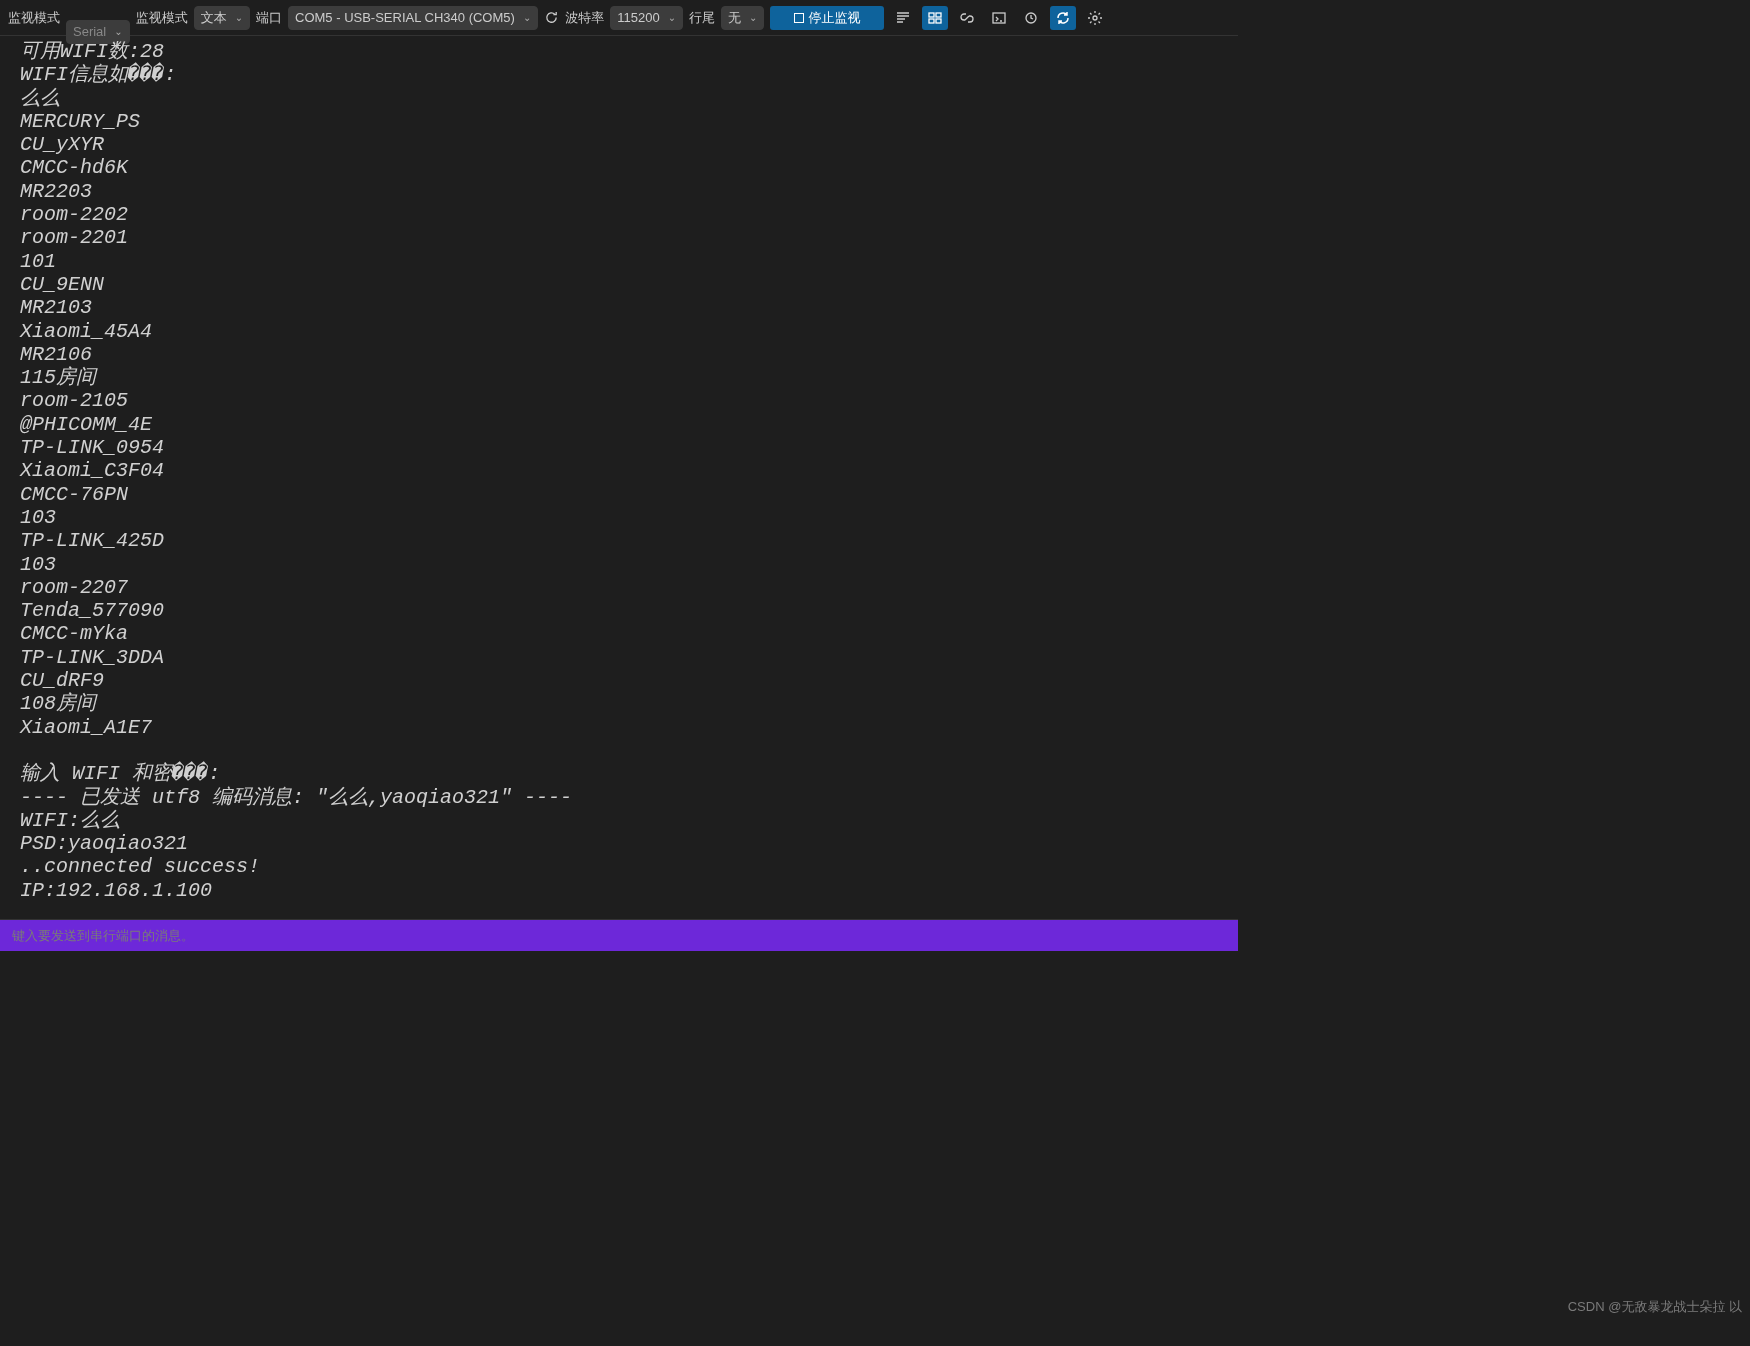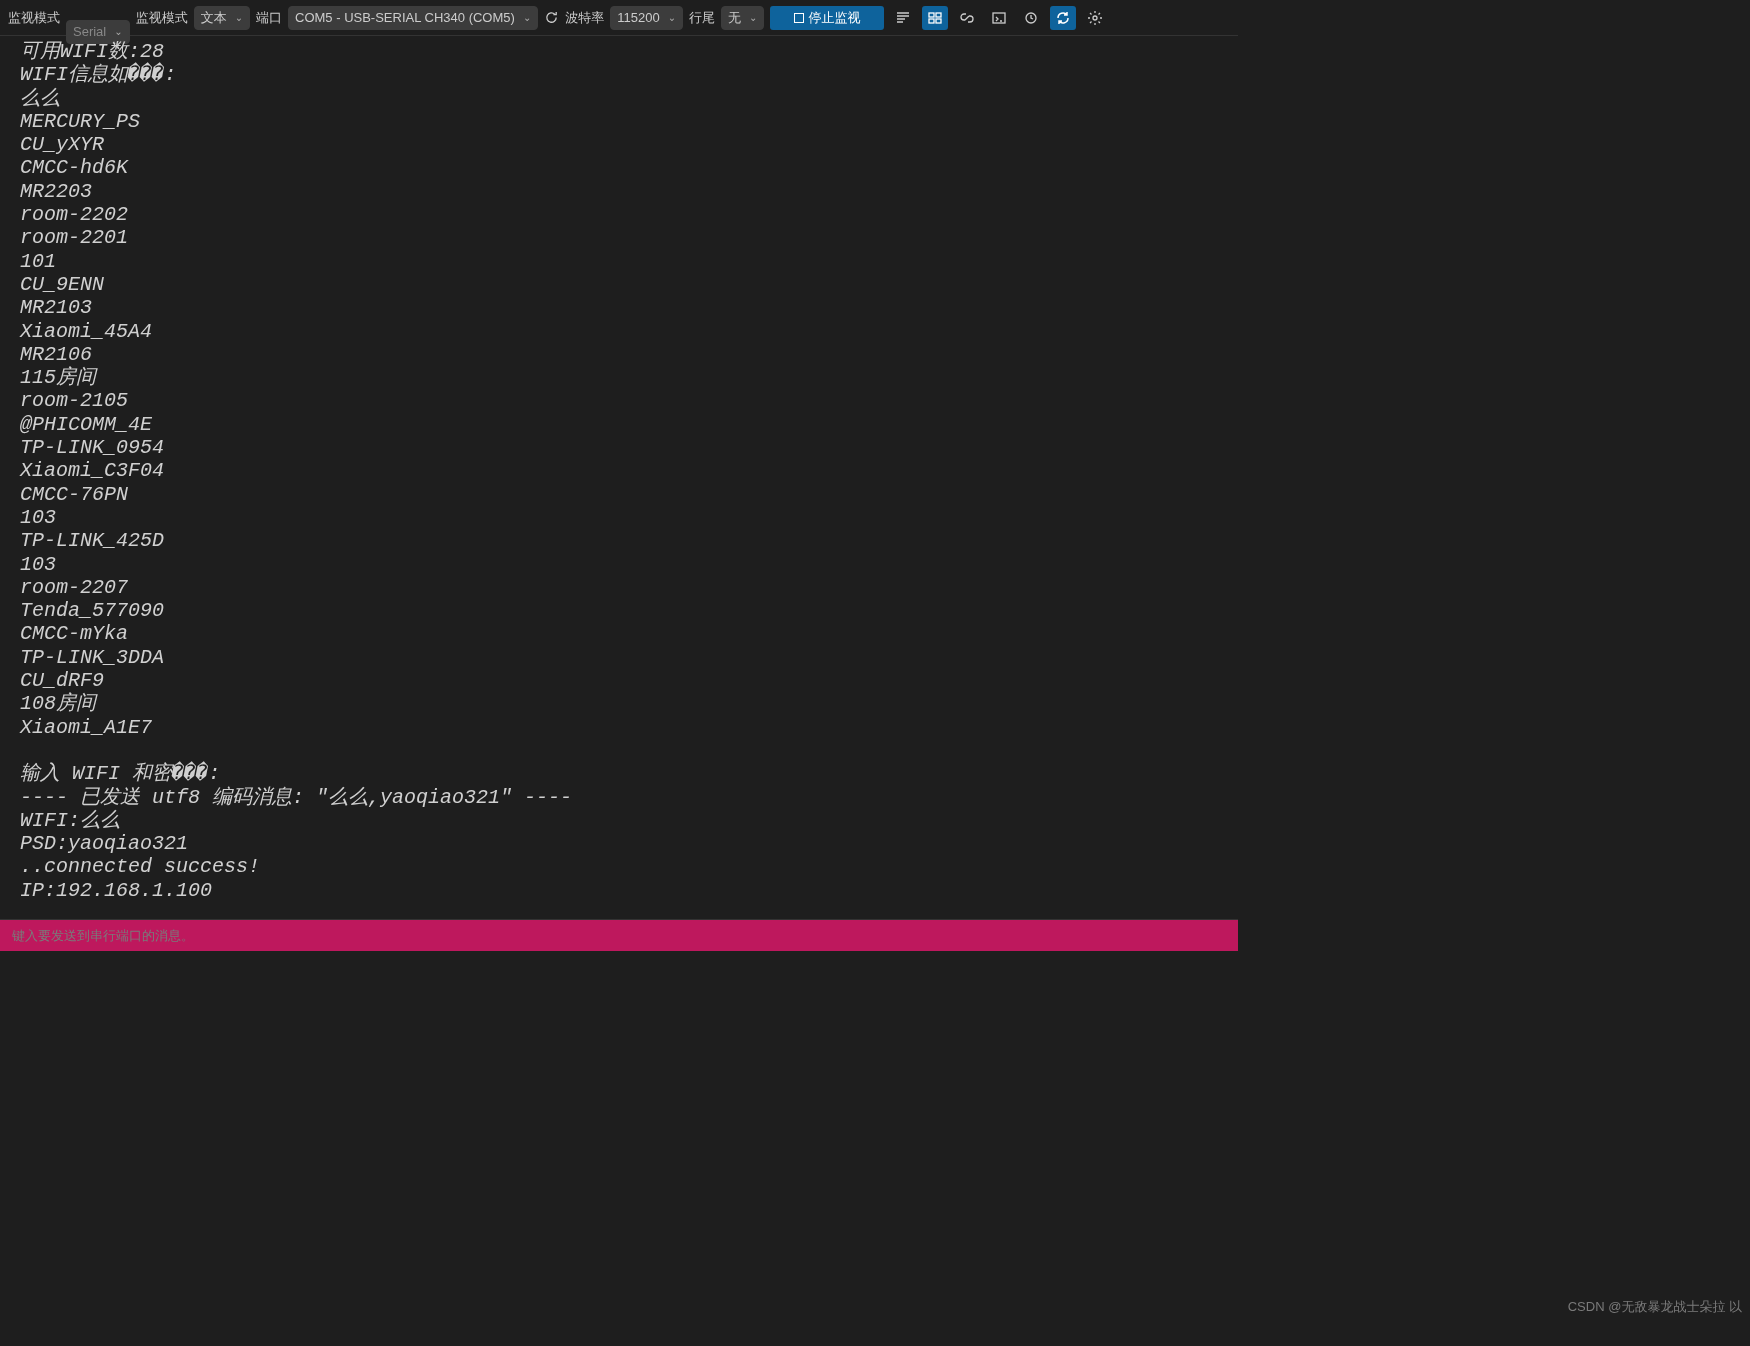--- a/index.html
+++ b/index.html
@@ -67,21 +67,21 @@
       padding: 4px 20px;
       font-family: Consolas, "Courier New", monospace;
       font-size: 20px;
       line-height: 23.3px;
       color: #d0d0d0;
       white-space: pre;
       font-style: italic;
     }
     .input-bar {
       height: 32px;
-      background: #be185d;
+      background: #6d28d9;
       border-top: 1px solid #333;
       display: flex;
       align-items: center;
       padding: 0 12px;
       flex-shrink: 0;
     }
     .input-bar input {
       flex: 1;
       background: transparent;
       border: none;

